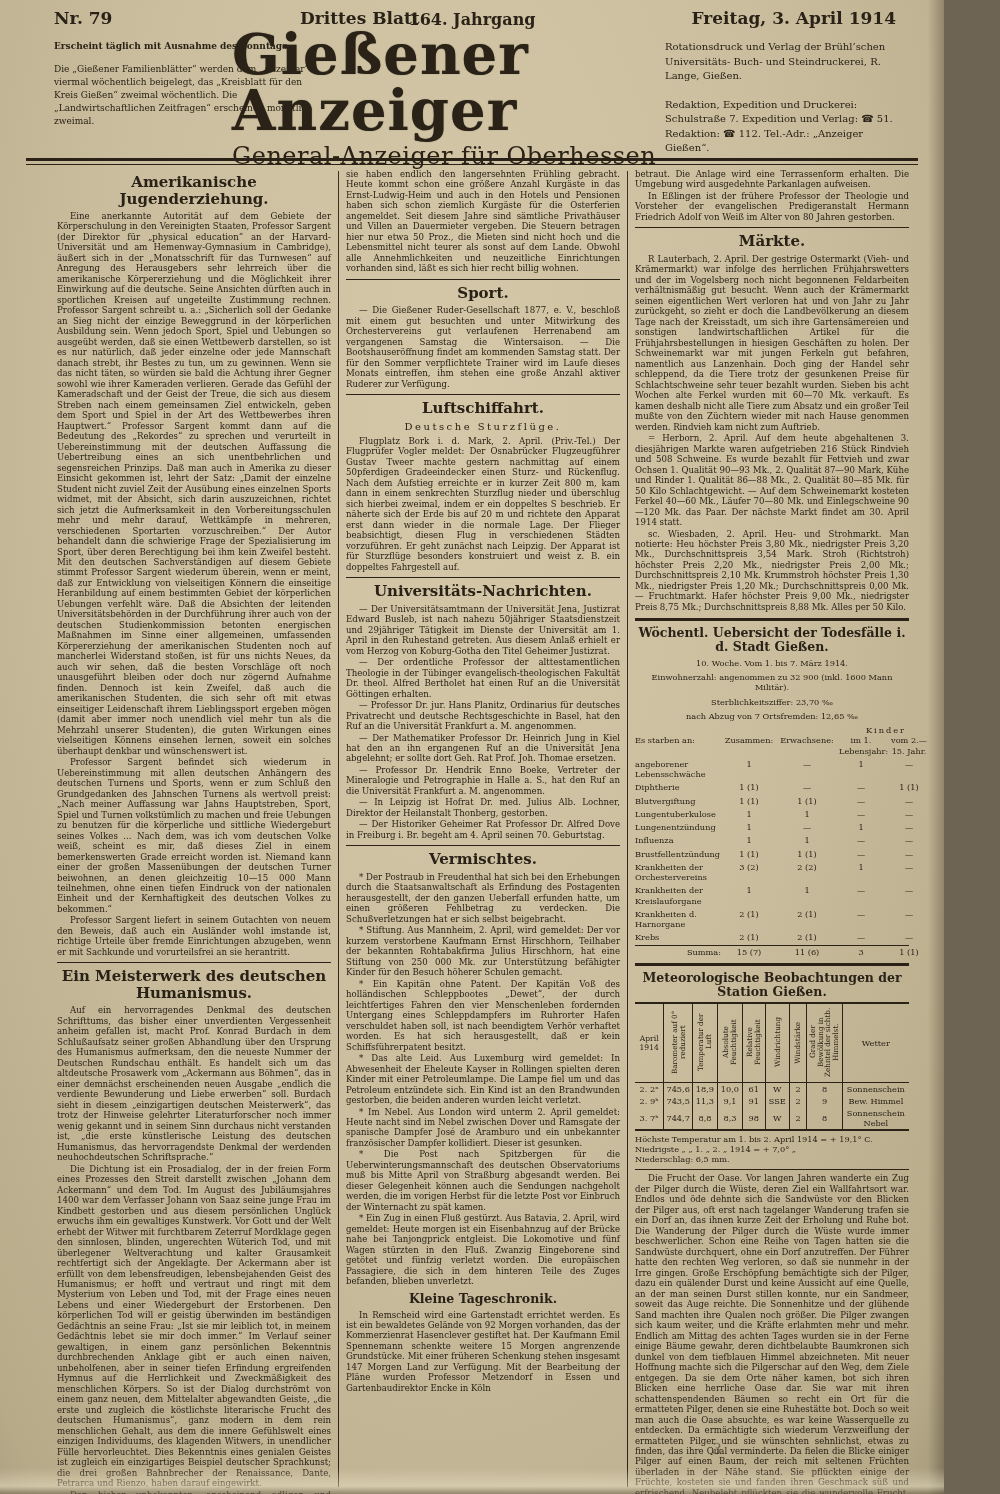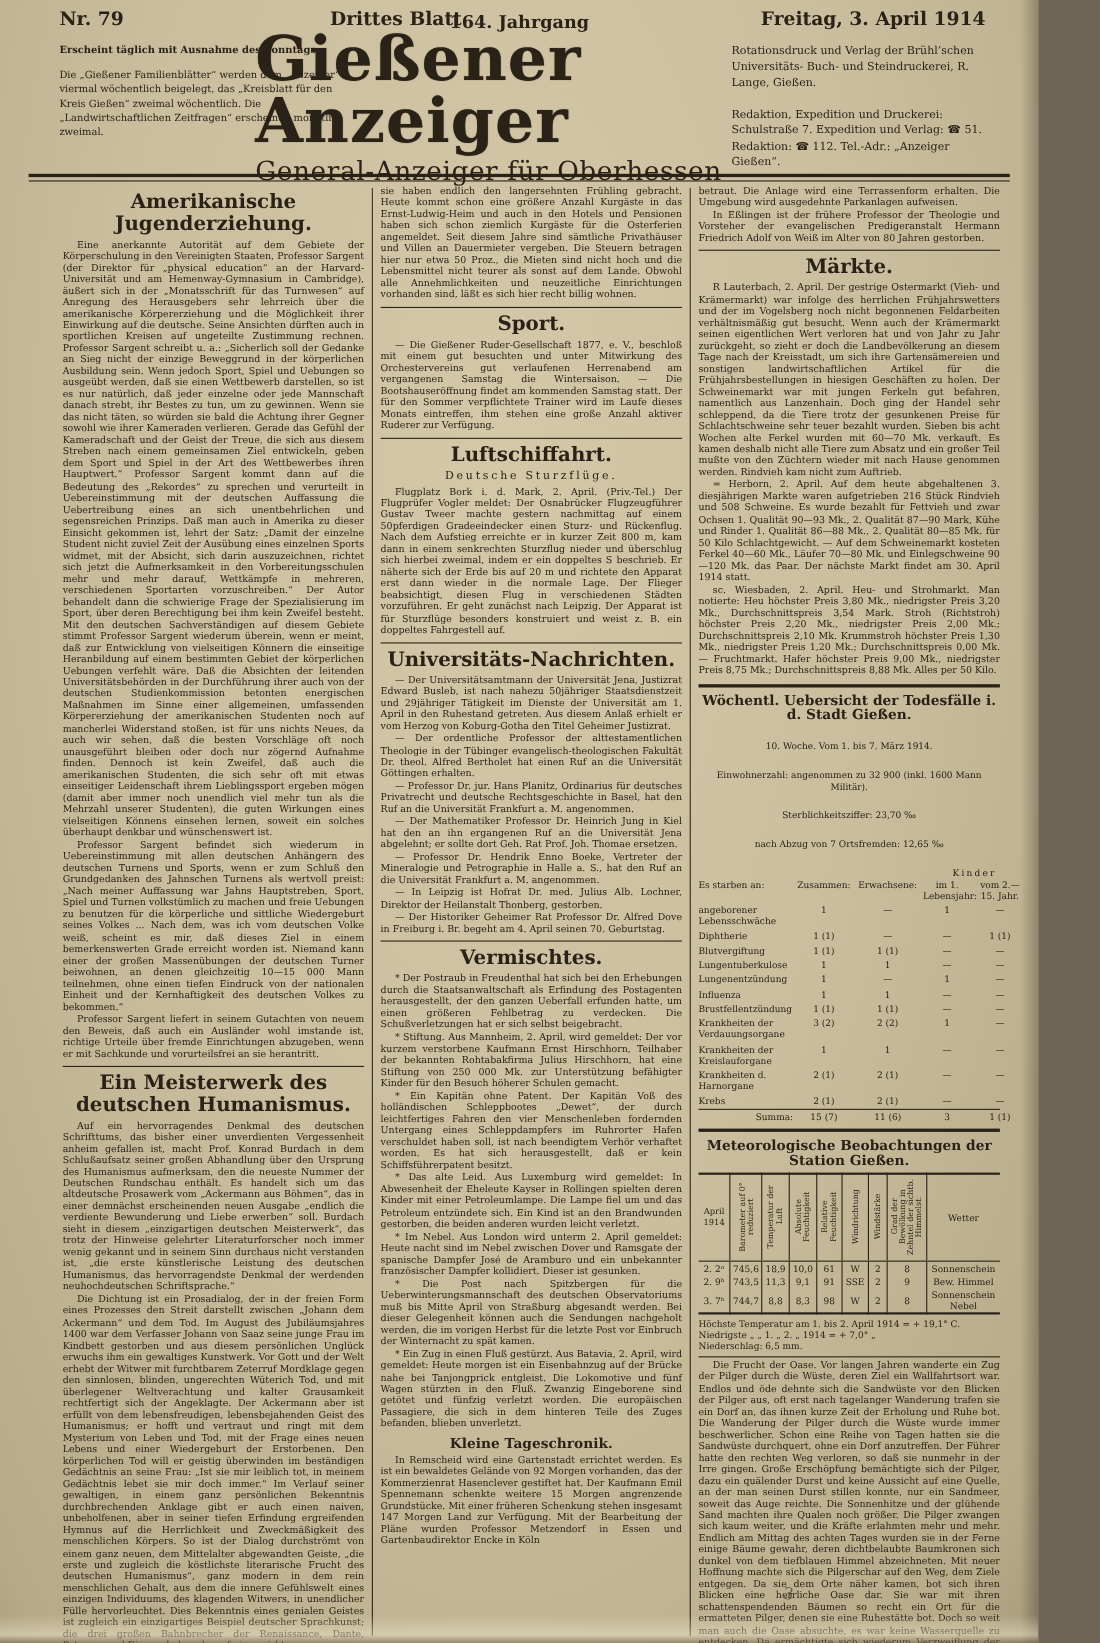--- a/index.html
+++ b/index.html
@@ -31,29 +31,29 @@
   .mast-right{position:absolute;right:14px;top:8px;width:235px;font-size:10px;line-height:1.45;}
   .mast-right .pub{margin-bottom:14px;}
   .mast-rule{border-top:3.5px solid #2a2217;border-bottom:1.2px solid #2a2217;height:3px;margin:2px 26px 0 26px;}
 
   
   .columns{display:flex;align-items:stretch;padding:4px 28px 0 50px;height:1318px;}
   .col{flex:1 1 0;min-width:0;padding:0 7px;font-size:8.6px;line-height:1.22;text-align:justify;}
   .vrule{width:1px;background:linear-gradient(#3a3020,#2a2217);flex:0 0 1px;margin-top:2px;}
   .col p{margin:0 0 1px 0;text-indent:13px;}
   .col p.noindent{text-indent:0;}
-  .headline{text-align:center;font-weight:bold;font-size:18px;line-height:1.1;margin:5px 0 4px 0;text-indent:0;}
+  .headline{text-align:center;font-weight:bold;font-size:15px;line-height:1.1;margin:5px 0 4px 0;text-indent:0;}
   .headline.small{font-size:12.5px;}
   .subhead{text-align:center;font-size:10px;letter-spacing:2.5px;margin:1px 0 3px 0;text-indent:0;}
   .rule-heavy{border-top:3px solid #2a2217;margin:6px 0 3px 0;}
   .rule-med{border-top:1.8px solid #2a2217;margin:5px 0 3px 0;}
 
   
   .deaths{font-size:8.2px;line-height:1.25;}
-  .deaths .intro{text-align:center;text-indent:0;margin:16px;}
+  .deaths .intro{text-align:center;text-indent:0;margin:4px;}
   .d-grid{display:grid;grid-template-columns:86px 52px 60px 44px 48px;column-gap:2px;margin-top:3px;}
   .d-grid .lbl{text-align:left;}
   .d-grid .num{text-align:center;}
   .d-kinder{grid-column:4 / span 2;text-align:center;letter-spacing:2px;}
   .d-head{font-size:8.2px;}
   .d-summa{border-top:1px solid #2a2217;margin-top:2px;padding-top:1px;}
   .d-note{margin-top:3px;text-indent:12px;}
 
   
   table.meteo{border-collapse:collapse;width:100%;margin-top:3px;font-size:8.2px;
@@ -235,21 +235,21 @@
           <span class="num">—</span>
         </div>
         <div class="d-grid">
           <span class="lbl">Brustfellentzündung</span>
           <span class="num">1 (1)</span>
           <span class="num">1 (1)</span>
           <span class="num">—</span>
           <span class="num">—</span>
         </div>
         <div class="d-grid">
-          <span class="lbl">Krankheiten der Verdauungsorgane</span>
+          <span class="lbl">Krankheiten der Orchestervereins</span>
           <span class="num">3 (2)</span>
           <span class="num">2 (2)</span>
           <span class="num">1</span>
           <span class="num">—</span>
         </div>
         <div class="d-grid">
           <span class="lbl">Krankheiten der Kreislauforgane</span>
           <span class="num">1</span>
           <span class="num">1</span>
           <span class="num">—</span>

